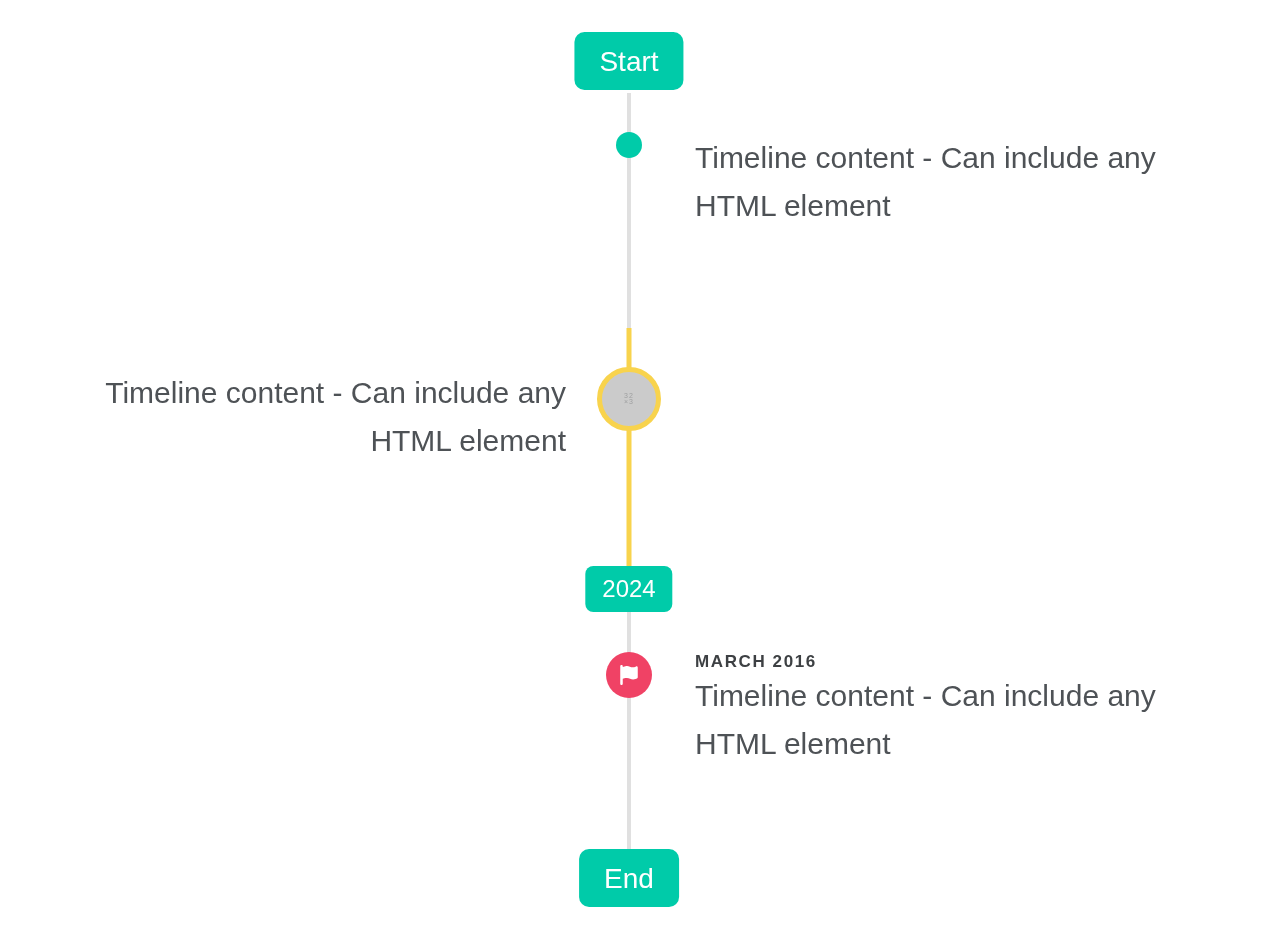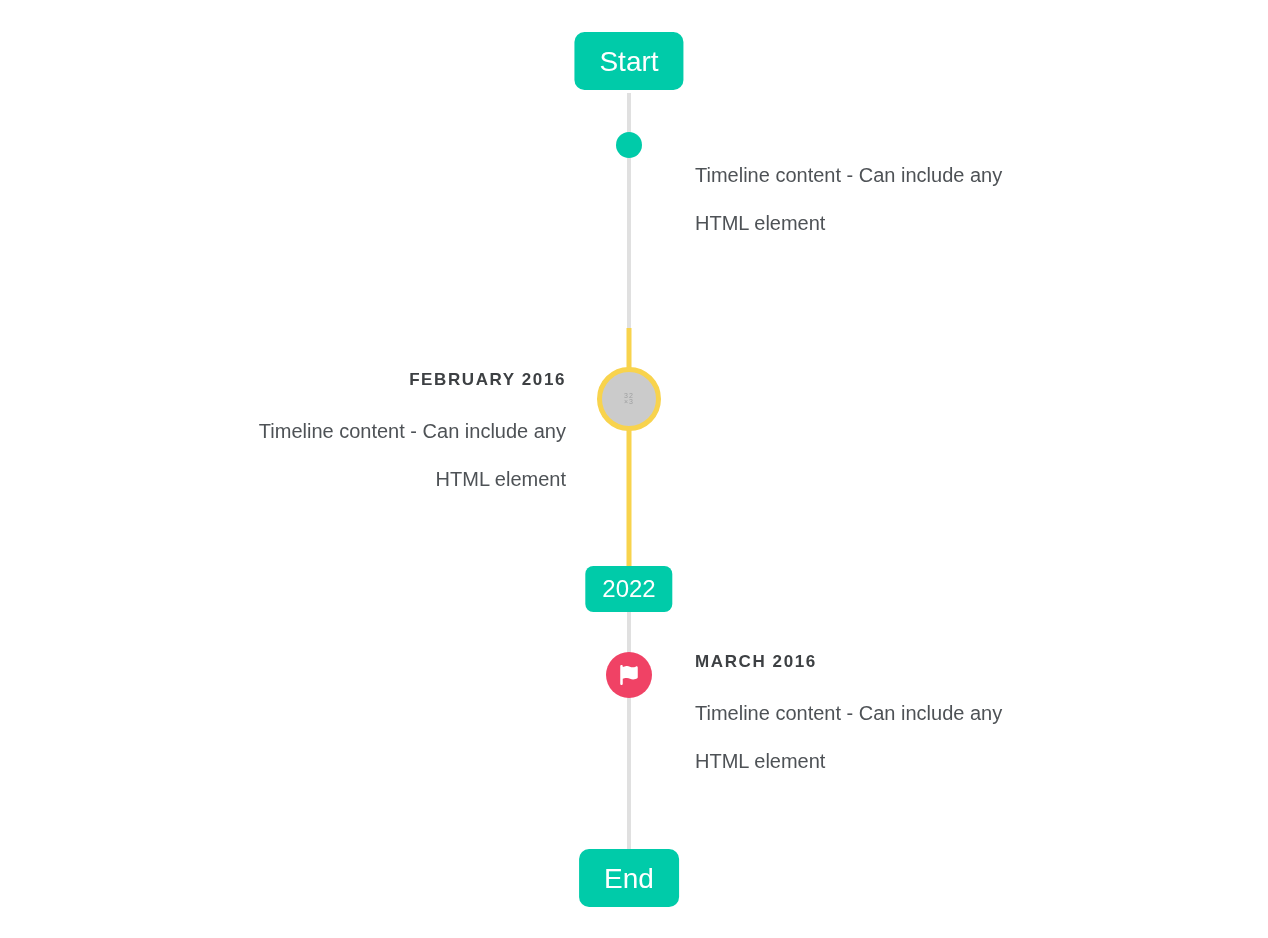--- a/index.html
+++ b/index.html
@@ -114,22 +114,21 @@
   .entry.right { left: 695px; text-align: left; }
   .entry.left  { right: 702px; text-align: right; }
   .entry-title {
     font-size: 17px;
     font-weight: 700;
     letter-spacing: 1.6px;
     line-height: 21px;
     color: var(--title-color);
   }
   .entry-content {
-    margin-top: 18px;
-    font-size: 20px;
+    font-size: 30px;
     line-height: 47.5px;
     color: var(--content-color);
   }
 </style>
 </head>
 <body>
 
 <div class="stage">
 
   <div class="seg seg-gray" style="top:93px; height:235px;"></div>
@@ -146,29 +145,28 @@
       <span>Timeline content - Can include any</span><br>
       <span>HTML element</span>
     </div>
   </div>
 
   <div class="avatar-circle" style="top:367px;">
     <span class="avatar-tiny-text">32</span>
     <span class="avatar-tiny-text">×3</span>
   </div>
   <div class="entry left" style="top:369px;">
-    <div class="entry-title">FEBRUARY 2016</div>
     <div class="entry-content">
       <span>Timeline content - Can include any</span><br>
       <span>HTML element</span>
     </div>
   </div>
 
   <div class="badge badge-sm" style="top:566px;">
-    <span>2022</span>
+    <span>2024</span>
   </div>
 
   <div class="flag-circle" style="top:652px;">
     <span style="display:flex;">
       <svg viewBox="0 0 448 512" xmlns="http://www.w3.org/2000/svg">
         <path fill="#FFFFFF" d="M64 32C64 14.3 49.7 0 32 0S0 14.3 0 32L0 64 0 368 0 480c0 17.7 14.3 32 32 32s32-14.3 32-32l0-128 64.3-16.1c41.1-10.3 84.6-5.5 122.5 13.4c44.2 22.1 95.5 24.8 141.7 7.4l34.7-13c12.5-4.7 20.8-16.6 20.8-30l0-247.7c0-23-24.2-38-44.8-27.7l-9.6 4.8c-46.3 23.2-100.8 23.2-147.1 0c-35.1-17.6-75.4-22-113.5-12.5L64 48l0-16z"></path>
       </svg>
     </span>
   </div>
   <div class="entry right" style="top:651px;">

